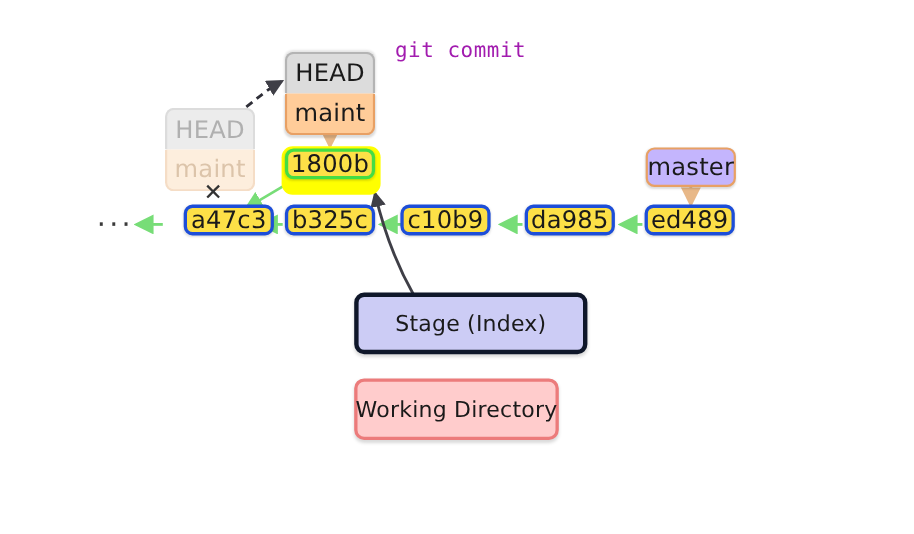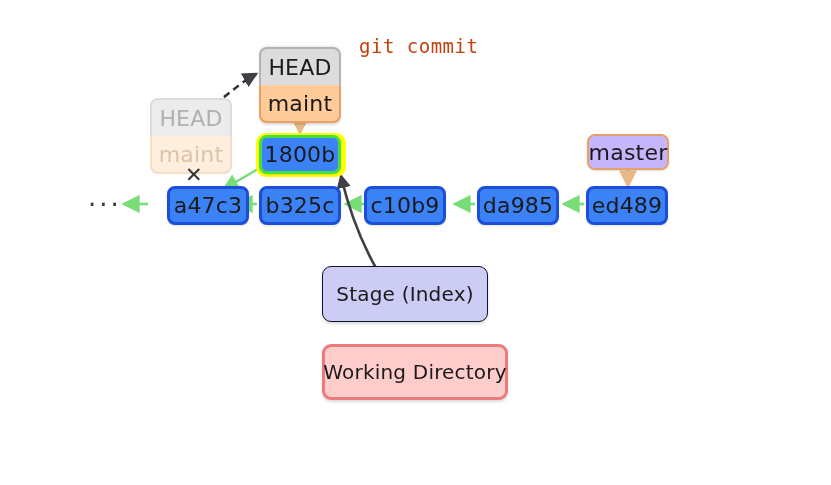--- a/index.html
+++ b/index.html
@@ -33,22 +33,22 @@
     justify-content: center;
     border-radius: 8px;
     font-size: 22px;
     color: #1a1a1a;
     white-space: nowrap;
     letter-spacing: 0.2px;
   }
   
   .commit {
     width: 82px;
-    height: 39px;
-    background: #3b82f6;
+    height: 28px;
+    background: #fde047;
     border: 3px solid #1d4ed8;
     box-shadow: 0 1px 2px rgba(0,0,0,0.13);
   }
   
   .glow {
     position: absolute;
     border-radius: 10px;
     background: #ffff00;
   }
   
@@ -90,42 +90,42 @@
   .ghost-maint {
     width: 82px;
     height: 38px;
     background: #fdeedd;
     border: 2px solid #f5ddc6;
     border-top: none;
     border-radius: 0 0 8px 8px;
     color: #dcc4aa;
   }
   .stage {
-    width: 166px;
+    width: 212px;
     height: 56px;
     background: #ccccf5;
-    border: 1px solid #0f172a;
+    border: 4px solid #0f172a;
     border-radius: 9px;
     font-size: 20px;
     box-shadow: 0 2px 3px rgba(0,0,0,0.15);
   }
   .workdir {
     width: 186px;
     height: 56px;
     background: #ffcccc;
     border: 3px solid #ec7b7b;
     border-radius: 9px;
     font-size: 20px;
     box-shadow: 0 2px 3px rgba(0,0,0,0.15);
   }
   .title {
     position: absolute;
     font-family: "DejaVu Sans Mono", monospace;
     font-size: 19px;
-    color: #c2410c;
+    color: #a21caf;
     letter-spacing: 0.5px;
   }
   .ellipsis {
     position: absolute;
     font-size: 26px;
     color: #3a3a3a;
     letter-spacing: 3px;
     line-height: 1;
   }
   .xmark {

